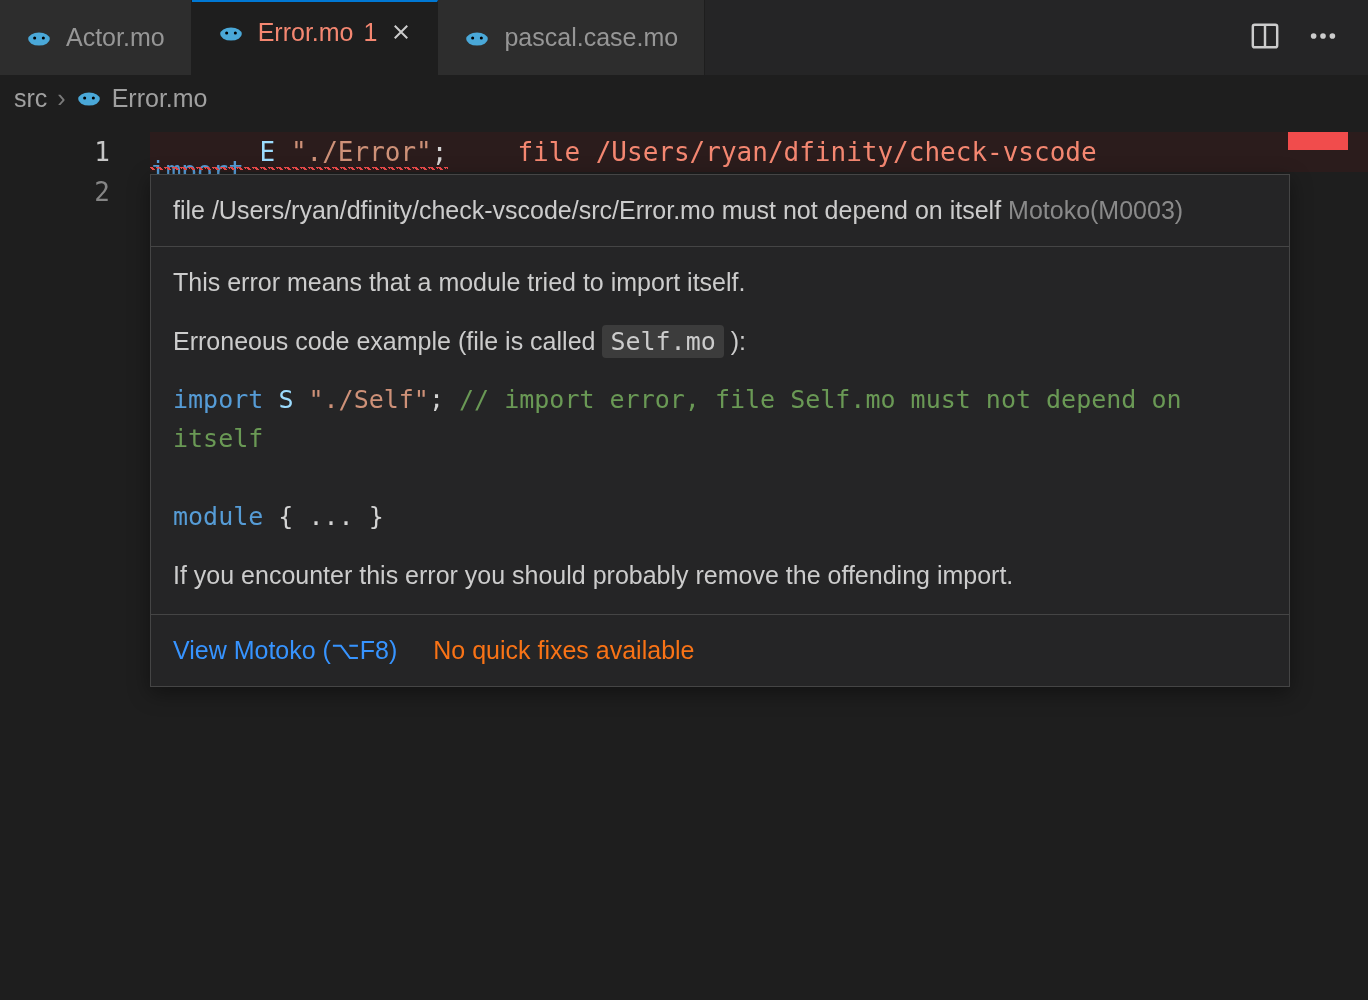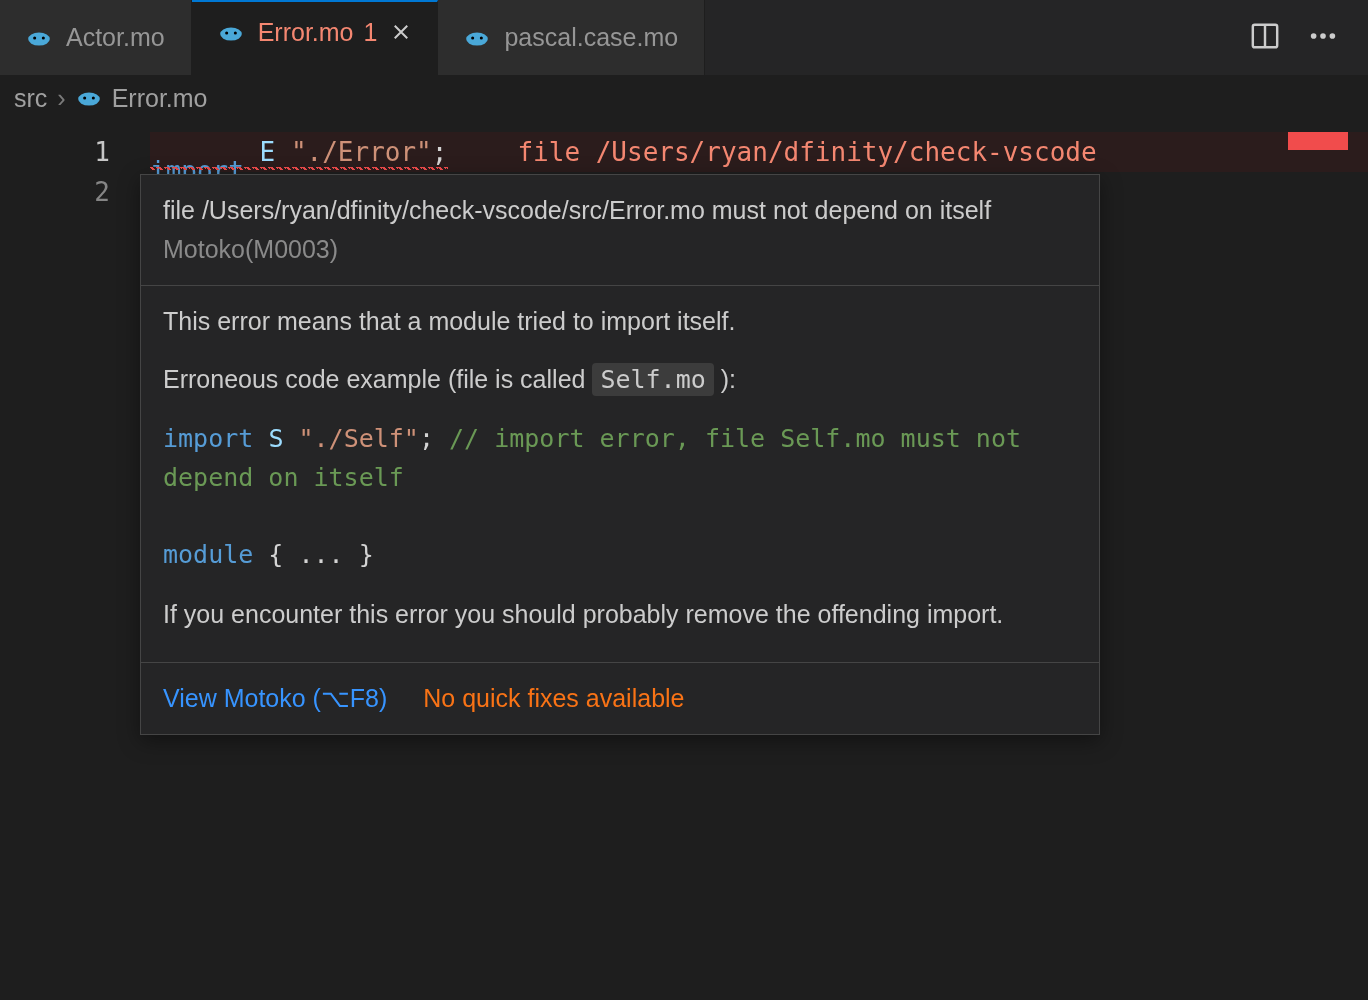--- a/index.html
+++ b/index.html
@@ -108,23 +108,23 @@
     position: absolute;
     top: 12px;
     right: 20px;
     width: 60px;
     height: 18px;
     background: #f14c4c;
   }
 
   .hover-widget {
     position: absolute;
-    left: 140px;
+    left: 150px;
     top: 174px;
-    width: 960px;
+    width: 1140px;
     background: #252526;
     border: 1px solid #454545;
     box-shadow: 0 6px 20px rgba(0,0,0,0.4);
     font-size: 25px;
     color: #cccccc;
   }
   .hover-section {
     padding: 16px 22px;
     border-bottom: 1px solid #454545;
     line-height: 1.55;
@@ -249,19 +249,19 @@
     <span>file /Users/ryan/dfinity/check-vscode/src/Error.mo must not depend on itself </span><span class="dim">Motoko(M0003)</span>
   </div>
   <div class="hover-section hover-doc">
     <p>This error means that a module tried to import itself.</p>
     <p>
       <span>Erroneous code example (file is called </span> <code class="inline">Self.mo</code> <span>):</span>
     </p>
     <div class="code-block"><span class="tok-kw">import</span> <span class="tok-id">S</span> <span class="tok-str">"./Self"</span><span class="tok-punct">;</span><span class="tok-comment"> // import error, file Self.mo must not depend on itself</span>
 
 <span class="tok-kw">module</span><span class="tok-punct"> { ... }</span></div>
-    <p style="margin-bottom:12px;">If you encounter this error you should probably remove the offending import.</p>
+    <p style="margin-bottom:3px;">If you encounter this error you should probably remove the offending import.</p>
   </div>
   <div class="hover-section hover-actions">
     <span class="link">View Motoko (⌥F8)</span>
     <span class="muted">No quick fixes available</span>
   </div>
 </div>
 
 </body></html>

